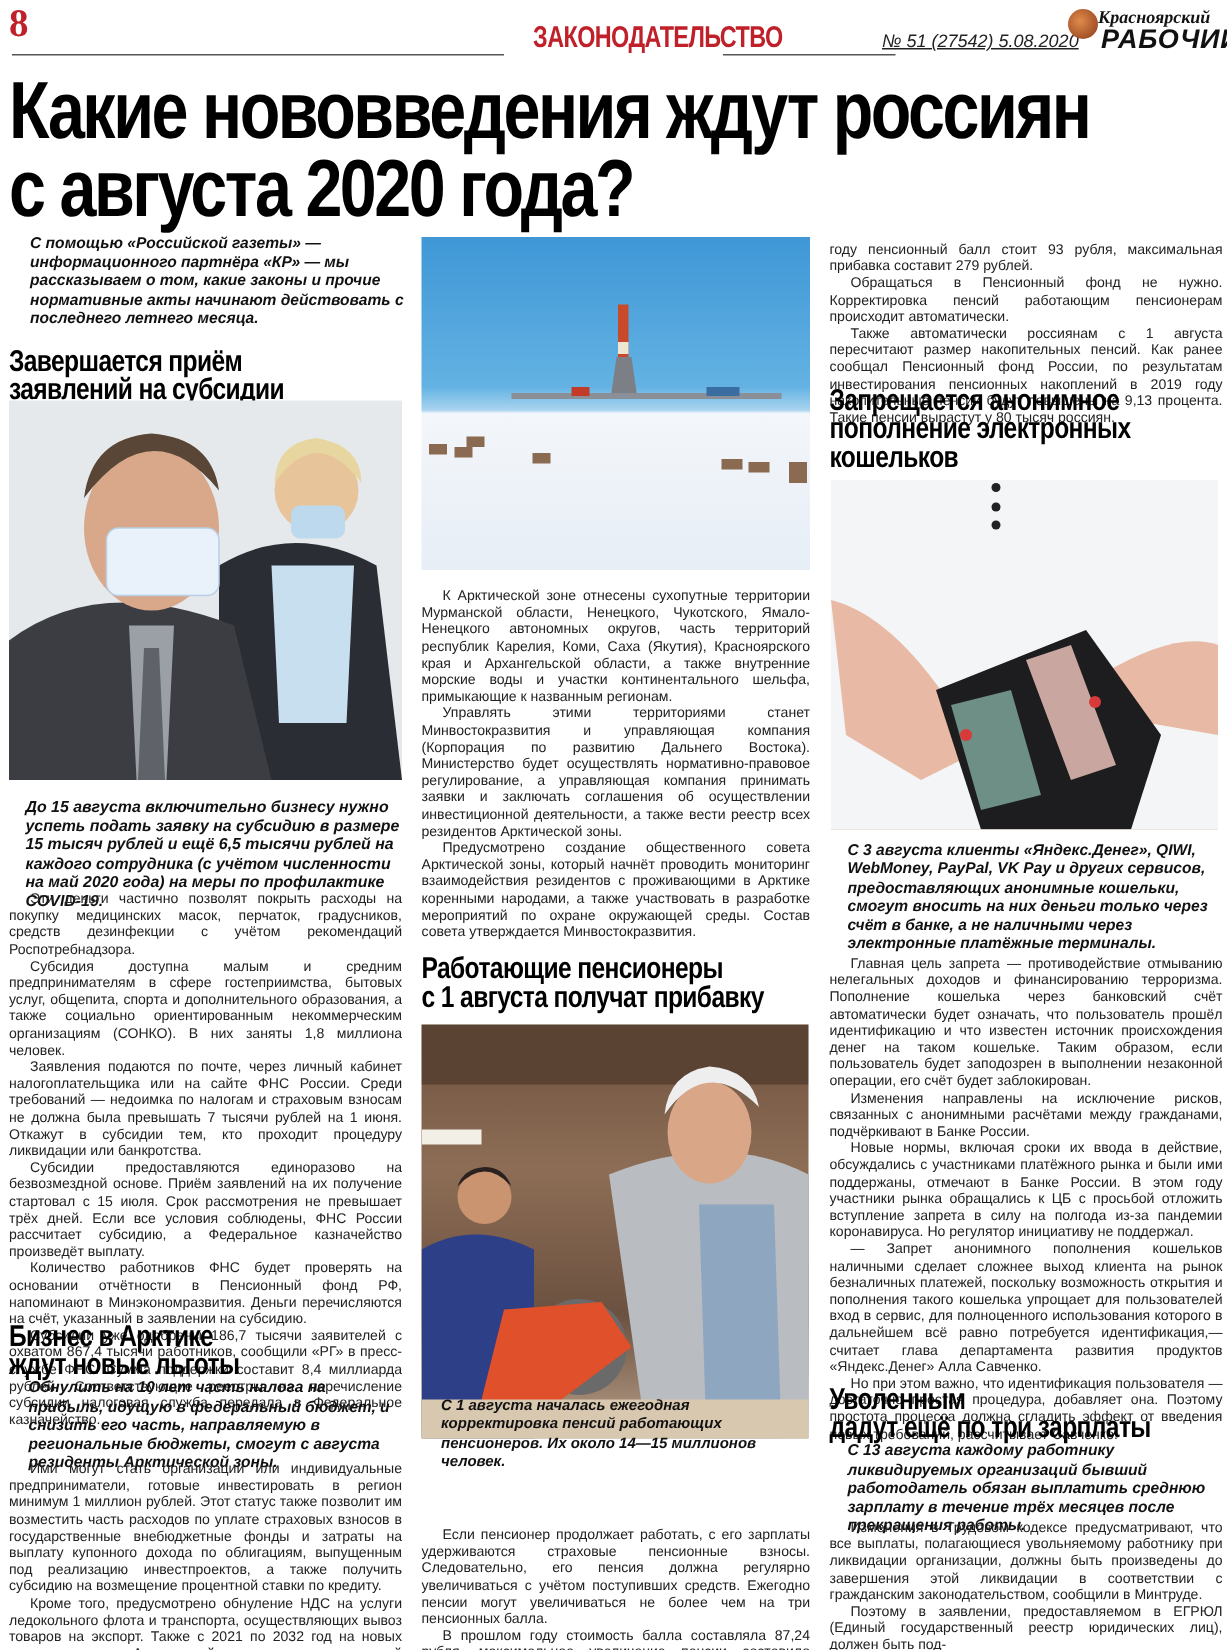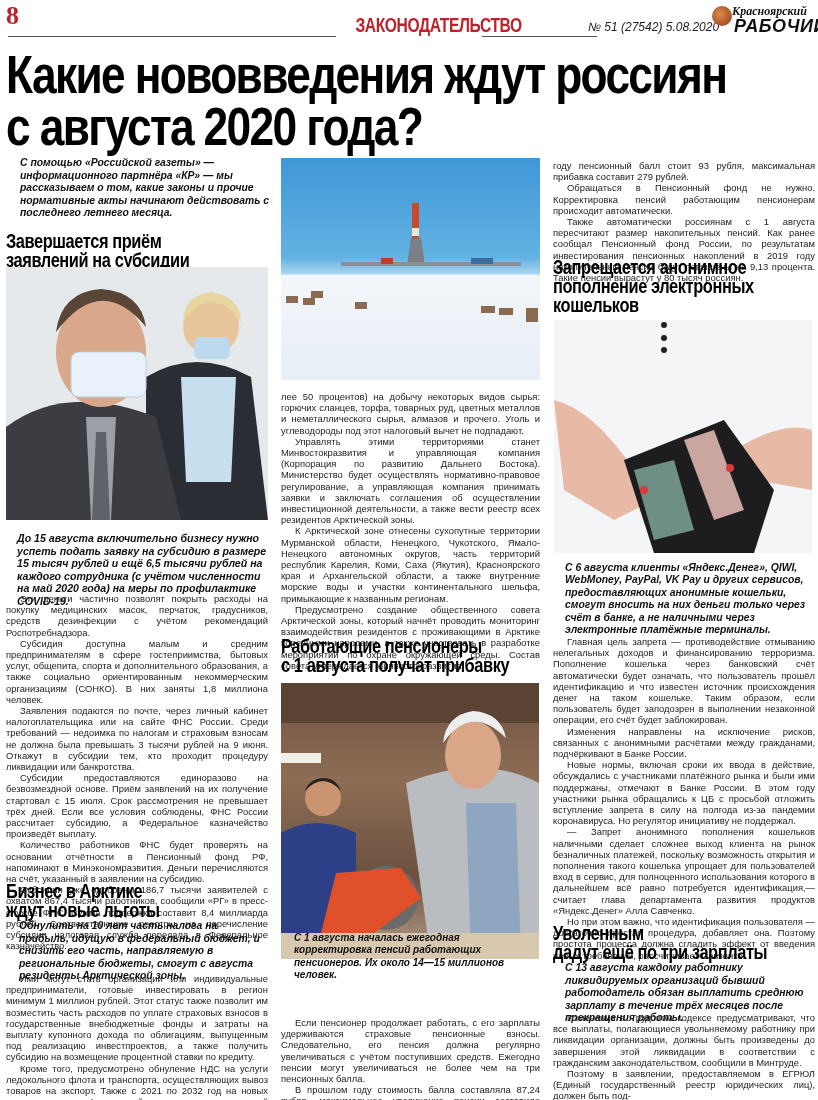--- a/index.html
+++ b/index.html
@@ -6,21 +6,21 @@
   html, body { width: 818px; height: 1100px; background: #fff; overflow: hidden; }
   body { position: relative; font-family: "Liberation Sans", sans-serif; color: #1a1a1a; }
 
   .abs { position: absolute; }
 
   
   #page-num { left: 6px; top: 2px; font: bold 26px "Liberation Serif", serif; color: #c0202a; line-height: 28px; }
   #rule-left { left: 8px; top: 36px; width: 328px; height: 1px; background: #555; }
   #rule-right { left: 482px; top: 36px; width: 115px; height: 1px; background: #555; }
   #section-title { left: 340px; top: 14px; width: 140px; text-align: center; font: bold 20px "Liberation Sans Narrow", "Liberation Sans", sans-serif; color: #c0202a; letter-spacing: -0.5px; transform: scaleX(0.78); transform-origin: center; white-space: nowrap; }
-  #issue-info { left: 588px; top: 20px; font: italic 12px "Liberation Sans", sans-serif; color: #222; white-space: nowrap; }
+  #issue-info { left: 588px; top: 20px; font: italic 12px "Liberation Sans", sans-serif; color: #222; white-space: nowrap; text-decoration: underline; }
   #logo { left: 708px; top: 2px; width: 110px; height: 34px; }
   #logo .badge { position: absolute; left: 4px; top: 4px; width: 20px; height: 20px; border-radius: 50%; background: radial-gradient(circle at 40% 40%, #e08a4a, #8a3a1a); }
   #logo .l1 { position: absolute; left: 24px; top: 2px; font: bold italic 12px "Liberation Serif", serif; color: #111; white-space: nowrap; }
   #logo .l2 { position: absolute; left: 26px; top: 14px; font: bold italic 18px "Liberation Sans", sans-serif; color: #111; letter-spacing: 0.5px; white-space: nowrap; }
 
   
   #headline { left: 6px; top: 48px; width: 812px; font: bold 54px "Liberation Sans", sans-serif; line-height: 52px; color: #000; letter-spacing: -2px; transform: scaleX(0.82); transform-origin: left top; width: 990px; }
 
   .lead { font: bold italic 10.4px "Liberation Sans", sans-serif; line-height: 12.6px; color: #111; }
   .h2 { font: bold 20px "Liberation Sans", sans-serif; line-height: 19px; color: #000; transform: scaleX(0.82); transform-origin: left top; letter-spacing: -0.5px; }
@@ -82,21 +82,21 @@
     <path d="M50 65 Q95 5 140 60 Q135 25 95 22 Q55 25 50 65Z" fill="#5a4636"></path>
     <rect x="65" y="85" width="75" height="45" rx="8" fill="#e9f2fa" stroke="#b7d0e6"></rect>
   </svg>
 </div>
 
 <div class="abs lead" style="left:17px; top:532px; width:250px; font-size:10.6px;">До 15 августа включительно бизнесу нужно успеть подать заявку на субсидию в размере 15 тысяч рублей и ещё 6,5 тысячи рублей на каждого сотрудника (с учётом численности на май 2020 года) на меры по профилактике COVID-19.</div>
 
 <div class="abs body" style="left:6px; top:593px; width:262px;">
   <p>Эти деньги частично позволят покрыть расходы на покупку медицинских масок, перчаток, градусников, средств дезинфекции с учётом рекомендаций Роспотребнадзора.</p>
   <p>Субсидия доступна малым и средним предпринимателям в сфере гостеприимства, бытовых услуг, общепита, спорта и дополнительного образования, а также социально ориентированным некоммерческим организациям (СОНКО). В них заняты 1,8 миллиона человек.</p>
-  <p>Заявления подаются по почте, через личный кабинет налогоплательщика или на сайте ФНС России. Среди требований — недоимка по налогам и страховым взносам не должна была превышать 3 тысячи рублей на 9 июня. Откажут в субсидии тем, кто проходит процедуру ликвидации или банкротства.</p>
+  <p>Заявления подаются по почте, через личный кабинет налогоплательщика или на сайте ФНС России. Среди требований — недоимка по налогам и страховым взносам не должна была превышать 7 тысячи рублей на 1 июня. Откажут в субсидии тем, кто проходит процедуру ликвидации или банкротства.</p>
   <p>Субсидии предоставляются единоразово на безвозмездной основе. Приём заявлений на их получение стартовал с 15 июля. Срок рассмотрения не превышает трёх дней. Если все условия соблюдены, ФНС России рассчитает субсидию, а Федеральное казначейство произведёт выплату.</p>
   <p>Количество работников ФНС будет проверять на основании отчётности в Пенсионный фонд РФ, напоминают в Минэкономразвития. Деньги перечисляются на счёт, указанный в заявлении на субсидию.</p>
   <p>Субсидии уже одобрены 186,7 тысячи заявителей с охватом 867,4 тысячи работников, сообщили «РГ» в пресс-службе ФНС. Сумма поддержки составит 8,4 миллиарда рублей. Соответствующие реестры на перечисление субсидии налоговая служба передала в Федеральное казначейство.</p>
 </div>
 
 <div class="abs h2" style="left:6px; top:882px; width:330px;">
   <div>Бизнес в Арктике</div>
   <div>ждут новые льготы</div>
 </div>
 
@@ -121,23 +121,22 @@
       <rect x="30" y="133" width="12" height="7"></rect>
         <rect x="74" y="144" width="12" height="7"></rect>
       <rect x="200" y="148" width="14" height="7"></rect>
         <rect x="218" y="150" width="14" height="7"></rect>
       <rect x="245" y="150" width="12" height="14"></rect>
     </g>
   </svg>
 </div>
 
 <div class="abs body" style="left:281px; top:391px; width:259px;">
-  <p style="text-indent:0">лее 50 процентов) на добычу некоторых видов сырья: горючих сланцев, торфа, товарных руд, цветных металлов и неметаллического сырья, алмазов и прочего. Уголь и углеводороды под этот налоговый вычет не подпадают.</p>
+  <p>К Арктической зоне отнесены сухопутные территории Мурманской области, Ненецкого, Чукотского, Ямало-Ненецкого автономных округов, часть территорий республик Карелия, Коми, Саха (Якутия), Красноярского края и Архангельской области, а также внутренние морские воды и участки континентального шельфа, примыкающие к названным регионам.</p>
   <p>Управлять этими территориями станет Минвостокразвития и управляющая компания (Корпорация по развитию Дальнего Востока). Министерство будет осуществлять нормативно-правовое регулирование, а управляющая компания принимать заявки и заключать соглашения об осуществлении инвестиционной деятельности, а также вести реестр всех резидентов Арктической зоны.</p>
-  <p>К Арктической зоне отнесены сухопутные территории Мурманской области, Ненецкого, Чукотского, Ямало-Ненецкого автономных округов, часть территорий республик Карелия, Коми, Саха (Якутия), Красноярского края и Архангельской области, а также внутренние морские воды и участки континентального шельфа, примыкающие к названным регионам.</p>
   <p>Предусмотрено создание общественного совета Арктической зоны, который начнёт проводить мониторинг взаимодействия резидентов с проживающими в Арктике коренными народами, а также участвовать в разработке мероприятий по охране окружающей среды. Состав совета утверждается Минвостокразвития.</p>
 </div>
 
 <div class="abs h2" style="left:281px; top:637px; width:330px;">
   <div>Работающие пенсионеры</div>
   <div>с 1 августа получат прибавку</div>
 </div>
 
 <div id="photo-pension" class="abs photo" title="Пожилой мужчина работает с торцовочной пилой">
   <svg width="258" height="276" viewBox="0 0 258 276">
@@ -187,21 +186,21 @@
     <path d="M0 80 Q40 90 80 150 L100 180 L60 200 L10 170 Z" fill="#e8b9a5"></path>
     <path d="M180 130 Q230 100 258 110 L258 170 L200 160 Z" fill="#e8b9a5"></path>
     <path d="M70 140 L170 100 L220 170 L200 233 L100 233 Z" fill="#1d1d1f"></path>
     <path d="M130 120 L160 110 L190 190 L160 200 Z" fill="#c9a7a0"></path>
     <path d="M80 150 L120 140 L140 210 L100 220 Z" fill="#6e8f86"></path>
     <circle cx="90" cy="170" r="4" fill="#d83a3a"></circle>
     <circle cx="176" cy="148" r="4" fill="#d83a3a"></circle>
   </svg>
 </div>
 
-<div class="abs caption" style="left:565px; top:562px; width:246px; font-size:10.4px;">С 6 августа клиенты «Яндекс.Денег», QIWI, WebMoney, PayPal, VK Pay и других сервисов, предоставляющих анонимные кошельки, смогут вносить на них деньги только через счёт в банке, а не наличными через электронные платёжные терминалы.</div>
+<div class="abs caption" style="left:565px; top:562px; width:246px; font-size:10.4px;">С 3 августа клиенты «Яндекс.Денег», QIWI, WebMoney, PayPal, VK Pay и других сервисов, предоставляющих анонимные кошельки, смогут вносить на них деньги только через счёт в банке, а не наличными через электронные платёжные терминалы.</div>
 
 <div class="abs body" style="left:553px; top:636px; width:262px;">
   <p>Главная цель запрета — противодействие отмыванию нелегальных доходов и финансированию терроризма. Пополнение кошелька через банковский счёт автоматически будет означать, что пользователь прошёл идентификацию и что известен источник происхождения денег на таком кошельке. Таким образом, если пользователь будет заподозрен в выполнении незаконной операции, его счёт будет заблокирован.</p>
   <p>Изменения направлены на исключение рисков, связанных с анонимными расчётами между гражданами, подчёркивают в Банке России.</p>
   <p>Новые нормы, включая сроки их ввода в действие, обсуждались с участниками платёжного рынка и были ими поддержаны, отмечают в Банке России. В этом году участники рынка обращались к ЦБ с просьбой отложить вступление запрета в силу на полгода из-за пандемии коронавируса. Но регулятор инициативу не поддержал.</p>
   <p>— Запрет анонимного пополнения кошельков наличными сделает сложнее выход клиента на рынок безналичных платежей, поскольку возможность открытия и пополнения такого кошелька упрощает для пользователей вход в сервис, для полноценного использования которого в дальнейшем всё равно потребуется идентификация,— считает глава департамента развития продуктов «Яндекс.Денег» Алла Савченко.</p>
   <p>Но при этом важно, что идентификация пользователя — достаточно простая процедура, добавляет она. Поэтому простота процесса должна сгладить эффект от введения новых требований, рассчитывает Савченко.</p>
 </div>
 
 <div class="abs h2" style="left:553px; top:924px; width:330px;">

